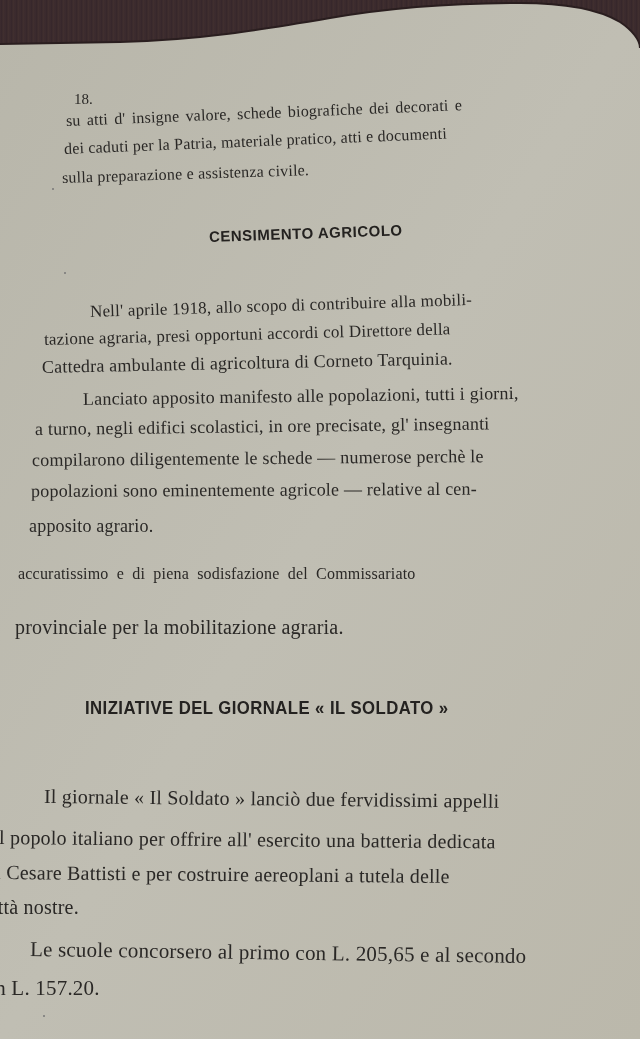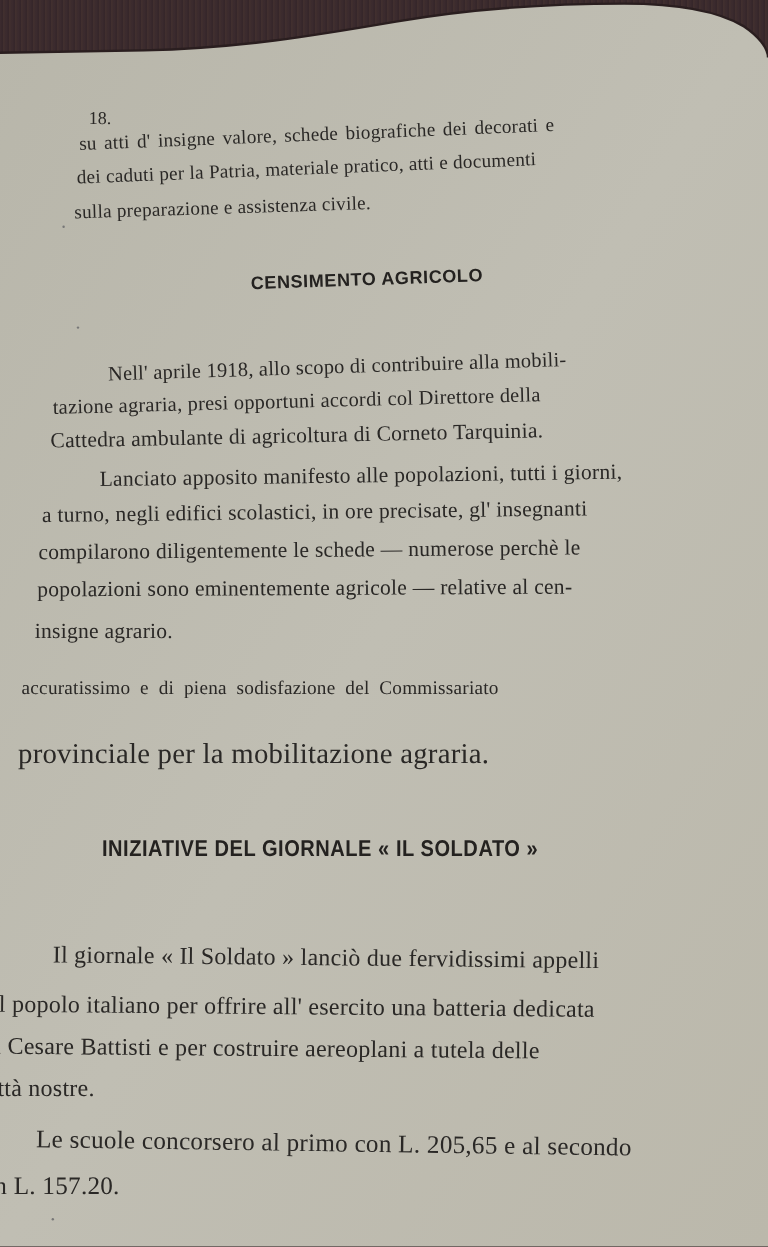--- a/index.html
+++ b/index.html
@@ -57,23 +57,23 @@
 
   <div class="heading" style="left:209px; top:228px; font-size:15px; transform:rotate(-2deg); letter-spacing:0.5px;">CENSIMENTO AGRICOLO</div>
 
   <div class="line" style="left:90px; top:302px; transform:rotate(-1.8deg);">Nell' aprile 1918, allo scopo di contribuire alla mobili-</div>
   <div class="line" style="left:44px; top:330px; transform:rotate(-1.5deg);">tazione agraria, presi opportuni accordi col  Direttore della</div>
   <div class="line" style="left:42px; top:357px; transform:rotate(-1.2deg); font-size:18px;">Cattedra ambulante di agricoltura di Corneto Tarquinia.</div>
   <div class="line" style="left:83px; top:389px; transform:rotate(-0.8deg); font-size:18px;">Lanciato apposito manifesto alle popolazioni, tutti i giorni,</div>
   <div class="line" style="left:35px; top:419px; transform:rotate(-0.7deg); font-size:18px;">a turno,  negli edifici scolastici, in ore precisate, gl' insegnanti</div>
   <div class="line" style="left:32px; top:450px; transform:rotate(-0.5deg); font-size:18px;">compilarono diligentemente le  schede — numerose  perchè le</div>
   <div class="line" style="left:31px; top:481px; transform:rotate(-0.3deg); font-size:18px;">popolazioni  sono eminentemente agricole  —  relative  al  cen-</div>
-  <div class="line" style="left:29px; top:516px; font-size:18px;">insigne  agrario.</div>
+  <div class="line" style="left:29px; top:516px; font-size:18px;">apposito  agrario.</div>
   <div class="line" style="left:18px; top:565px; font-size:16px; word-spacing:4px;text-align:right;">accuratissimo  e  di  piena  sodisfazione  del  Commissariato</div>
-  <div class="line" style="left:15px; top:616px; font-size:24px;">provinciale per la mobilitazione agraria.</div>
+  <div class="line" style="left:15px; top:616px; font-size:20px;">provinciale per la mobilitazione agraria.</div>
 
   <div class="heading" style="left:85px; top:697px; font-size:19px; transform:scaleX(0.88); letter-spacing:0.5px;">INIZIATIVE DEL GIORNALE « IL  SOLDATO »</div>
 
   <div class="line" style="left:44px; top:785px; font-size:20px; transform:rotate(0.6deg);">Il giornale  « Il Soldato »  lanciò due fervidissimi appelli</div>
   <div class="line" style="left:-10px; top:826px; font-size:20px; transform:rotate(0.5deg);">al popolo italiano per offrire all' esercito una batteria dedicata</div>
   <div class="line" style="left:-8px; top:861px; font-size:20px; transform:rotate(0.5deg);">a Cesare Battisti e per  costruire aereoplani a  tutela  delle</div>
   <div class="line" style="left:-17px; top:896px; font-size:20px;">città  nostre.</div>
   <div class="line" style="left:30px; top:937px; font-size:21px; transform:rotate(0.8deg);">Le scuole concorsero al primo con L. 205,65 e al secondo</div>
   <div class="line" style="left:-25px; top:976px; font-size:21px;">con L. 157.20.</div>
 

